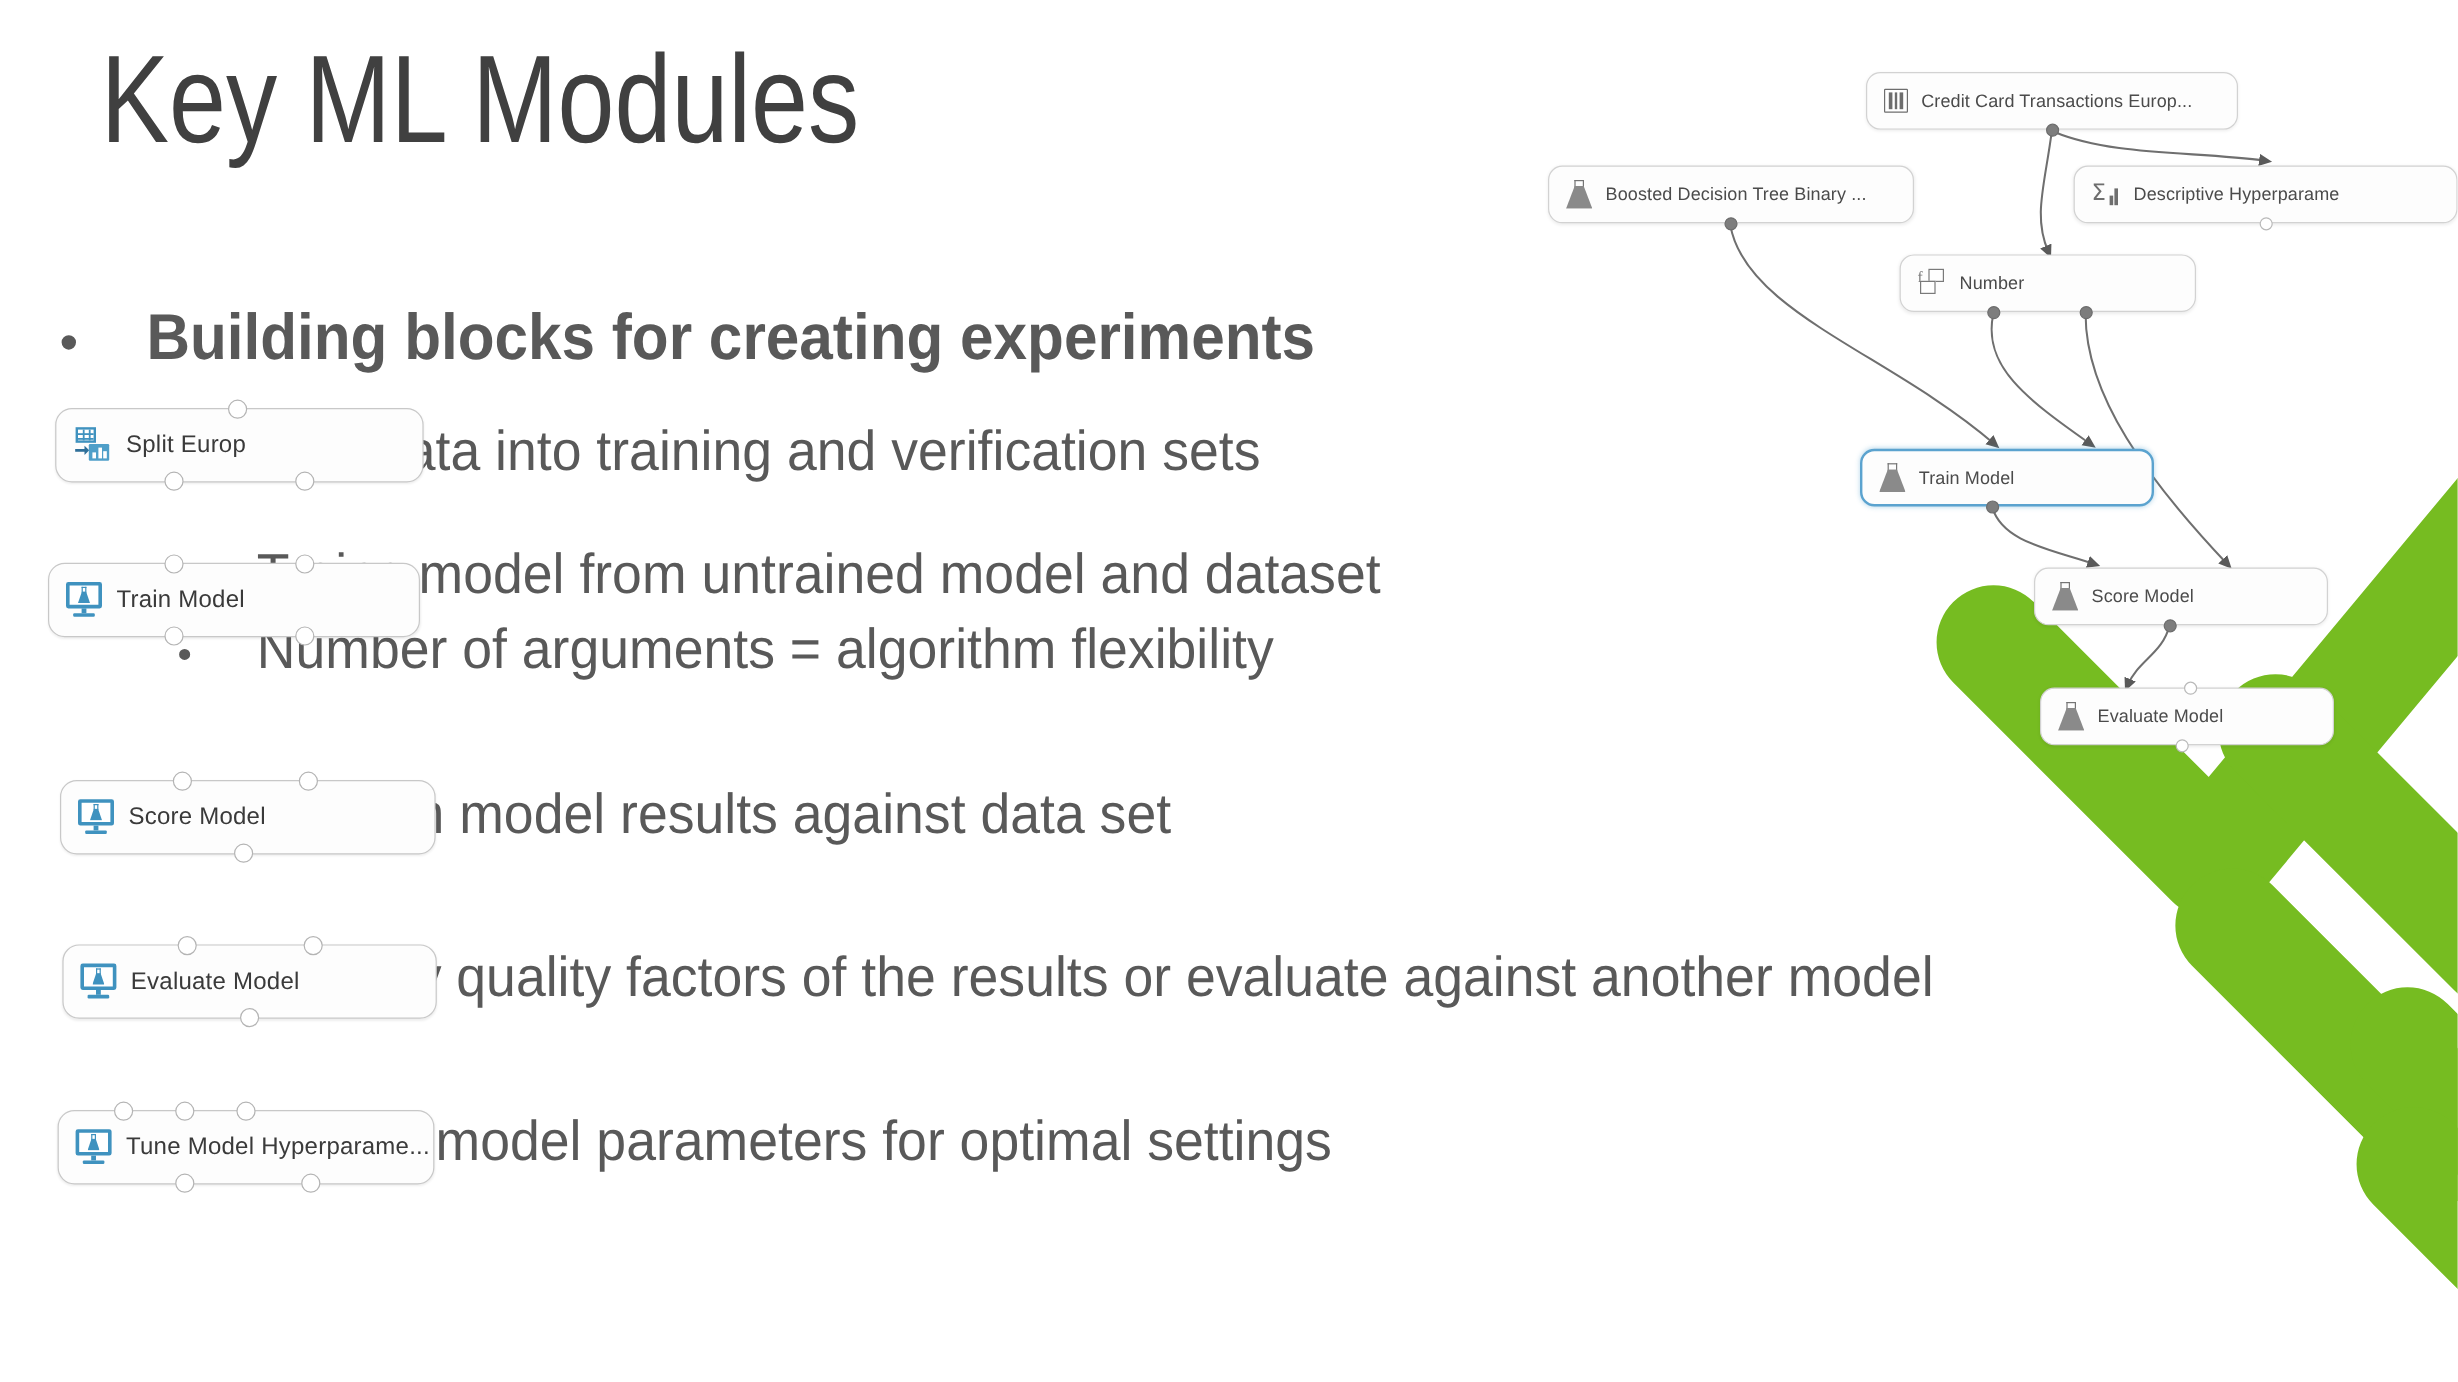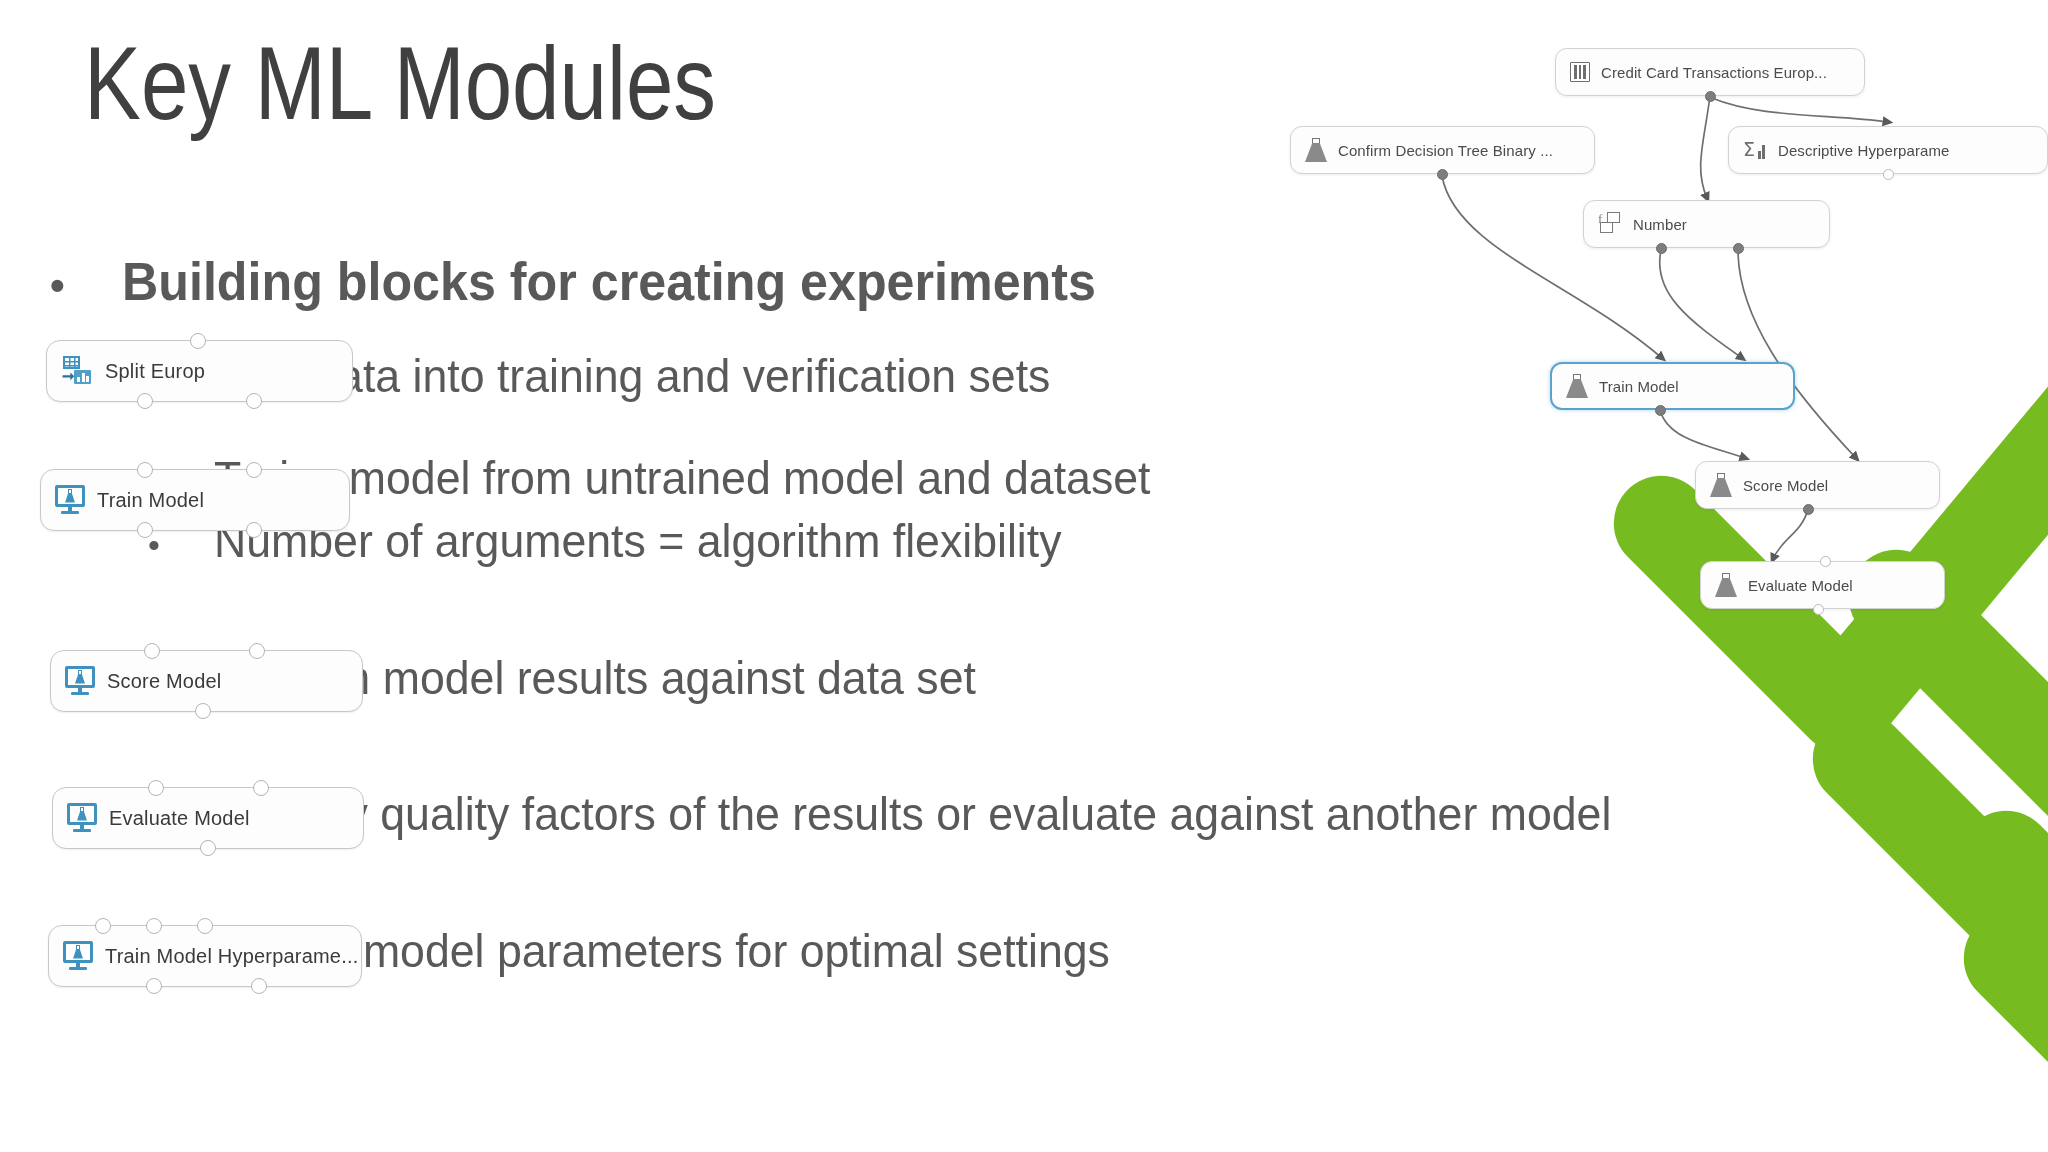--- a/index.html
+++ b/index.html
@@ -208,21 +208,21 @@
     display: block;
   }
   .icon-split-data .bars i:nth-child(1){ left:3px;  height:5px; }
   .icon-split-data .bars i:nth-child(2){ left:7.5px;height:9px; }
   .icon-split-data .bars i:nth-child(3){ left:12px; height:6px; }
 
   
   #experiment-canvas {
     position: absolute;
     left: 1290px;
-    top: 48px;
+    top: 60px;
     width: 758px;
     height: 730px;
   }
   #experiment-canvas svg {
     position: absolute;
     left: 0; top: 0;
     width: 758px; height: 730px;
     overflow: visible;
   }
   .exp-node {
@@ -423,21 +423,21 @@
     <div class="mod-card" style="left: 48px; top: 925px; width: 314px; height: 62px;">
       <span class="icon-monitor-flask">
         <span class="screen"></span>
         <span class="flask">
           <span class="ftop"></span>
           <span class="fbody"></span>
         </span>
         <span class="neck"></span>
         <span class="base"></span>
       </span>
-      <span class="mod-label">Train Model Hyperparame...</span>
+      <span class="mod-label">Tune Model Hyperparame...</span>
       <span class="port top" style="left: 46px;"></span>
       <span class="port top" style="left: 97px;"></span>
       <span class="port top" style="left: 148px;"></span>
       <span class="port bot" style="left: 97px;"></span>
       <span class="port bot" style="left: 202px;"></span>
     </div>
   </div>
 
 <div id="experiment-canvas">
   <svg id="exp-edges" viewBox="0 0 758 730">
@@ -464,21 +464,21 @@
           <i></i>
         </span>
         <span class="exp-label">Credit Card Transactions Europ...</span>
       </div>
       <span class="exp-port filled" style="left: 414.5px; top: 42.5px;"></span>
       <div class="exp-node" style="left: 0px; top: 78px; width: 305px; height: 48px;">
         <span class="icon-flask-grey">
           <span class="ft"></span>
           <span class="fb"></span>
         </span>
-        <span class="exp-label">Confirm Decision Tree Binary ...</span>
+        <span class="exp-label">Boosted Decision Tree Binary ...</span>
         <span class="check">
           <svg viewBox="0 0 20 20">
             <path d="M2.5 10.5 L7.5 15.5 L17.5 3.5" stroke="#76bc21" stroke-width="2.6" fill="none" stroke-linecap="round" stroke-linejoin="round"></path>
           </svg>
         </span>
       </div>
       <span class="exp-port filled" style="left: 146.5px; top: 120.5px;"></span>
       <div class="exp-node" style="left: 438px; top: 78px; width: 320px; height: 48px;">
         <span class="icon-sigma-bars">
           <span class="sig">Σ</span>

